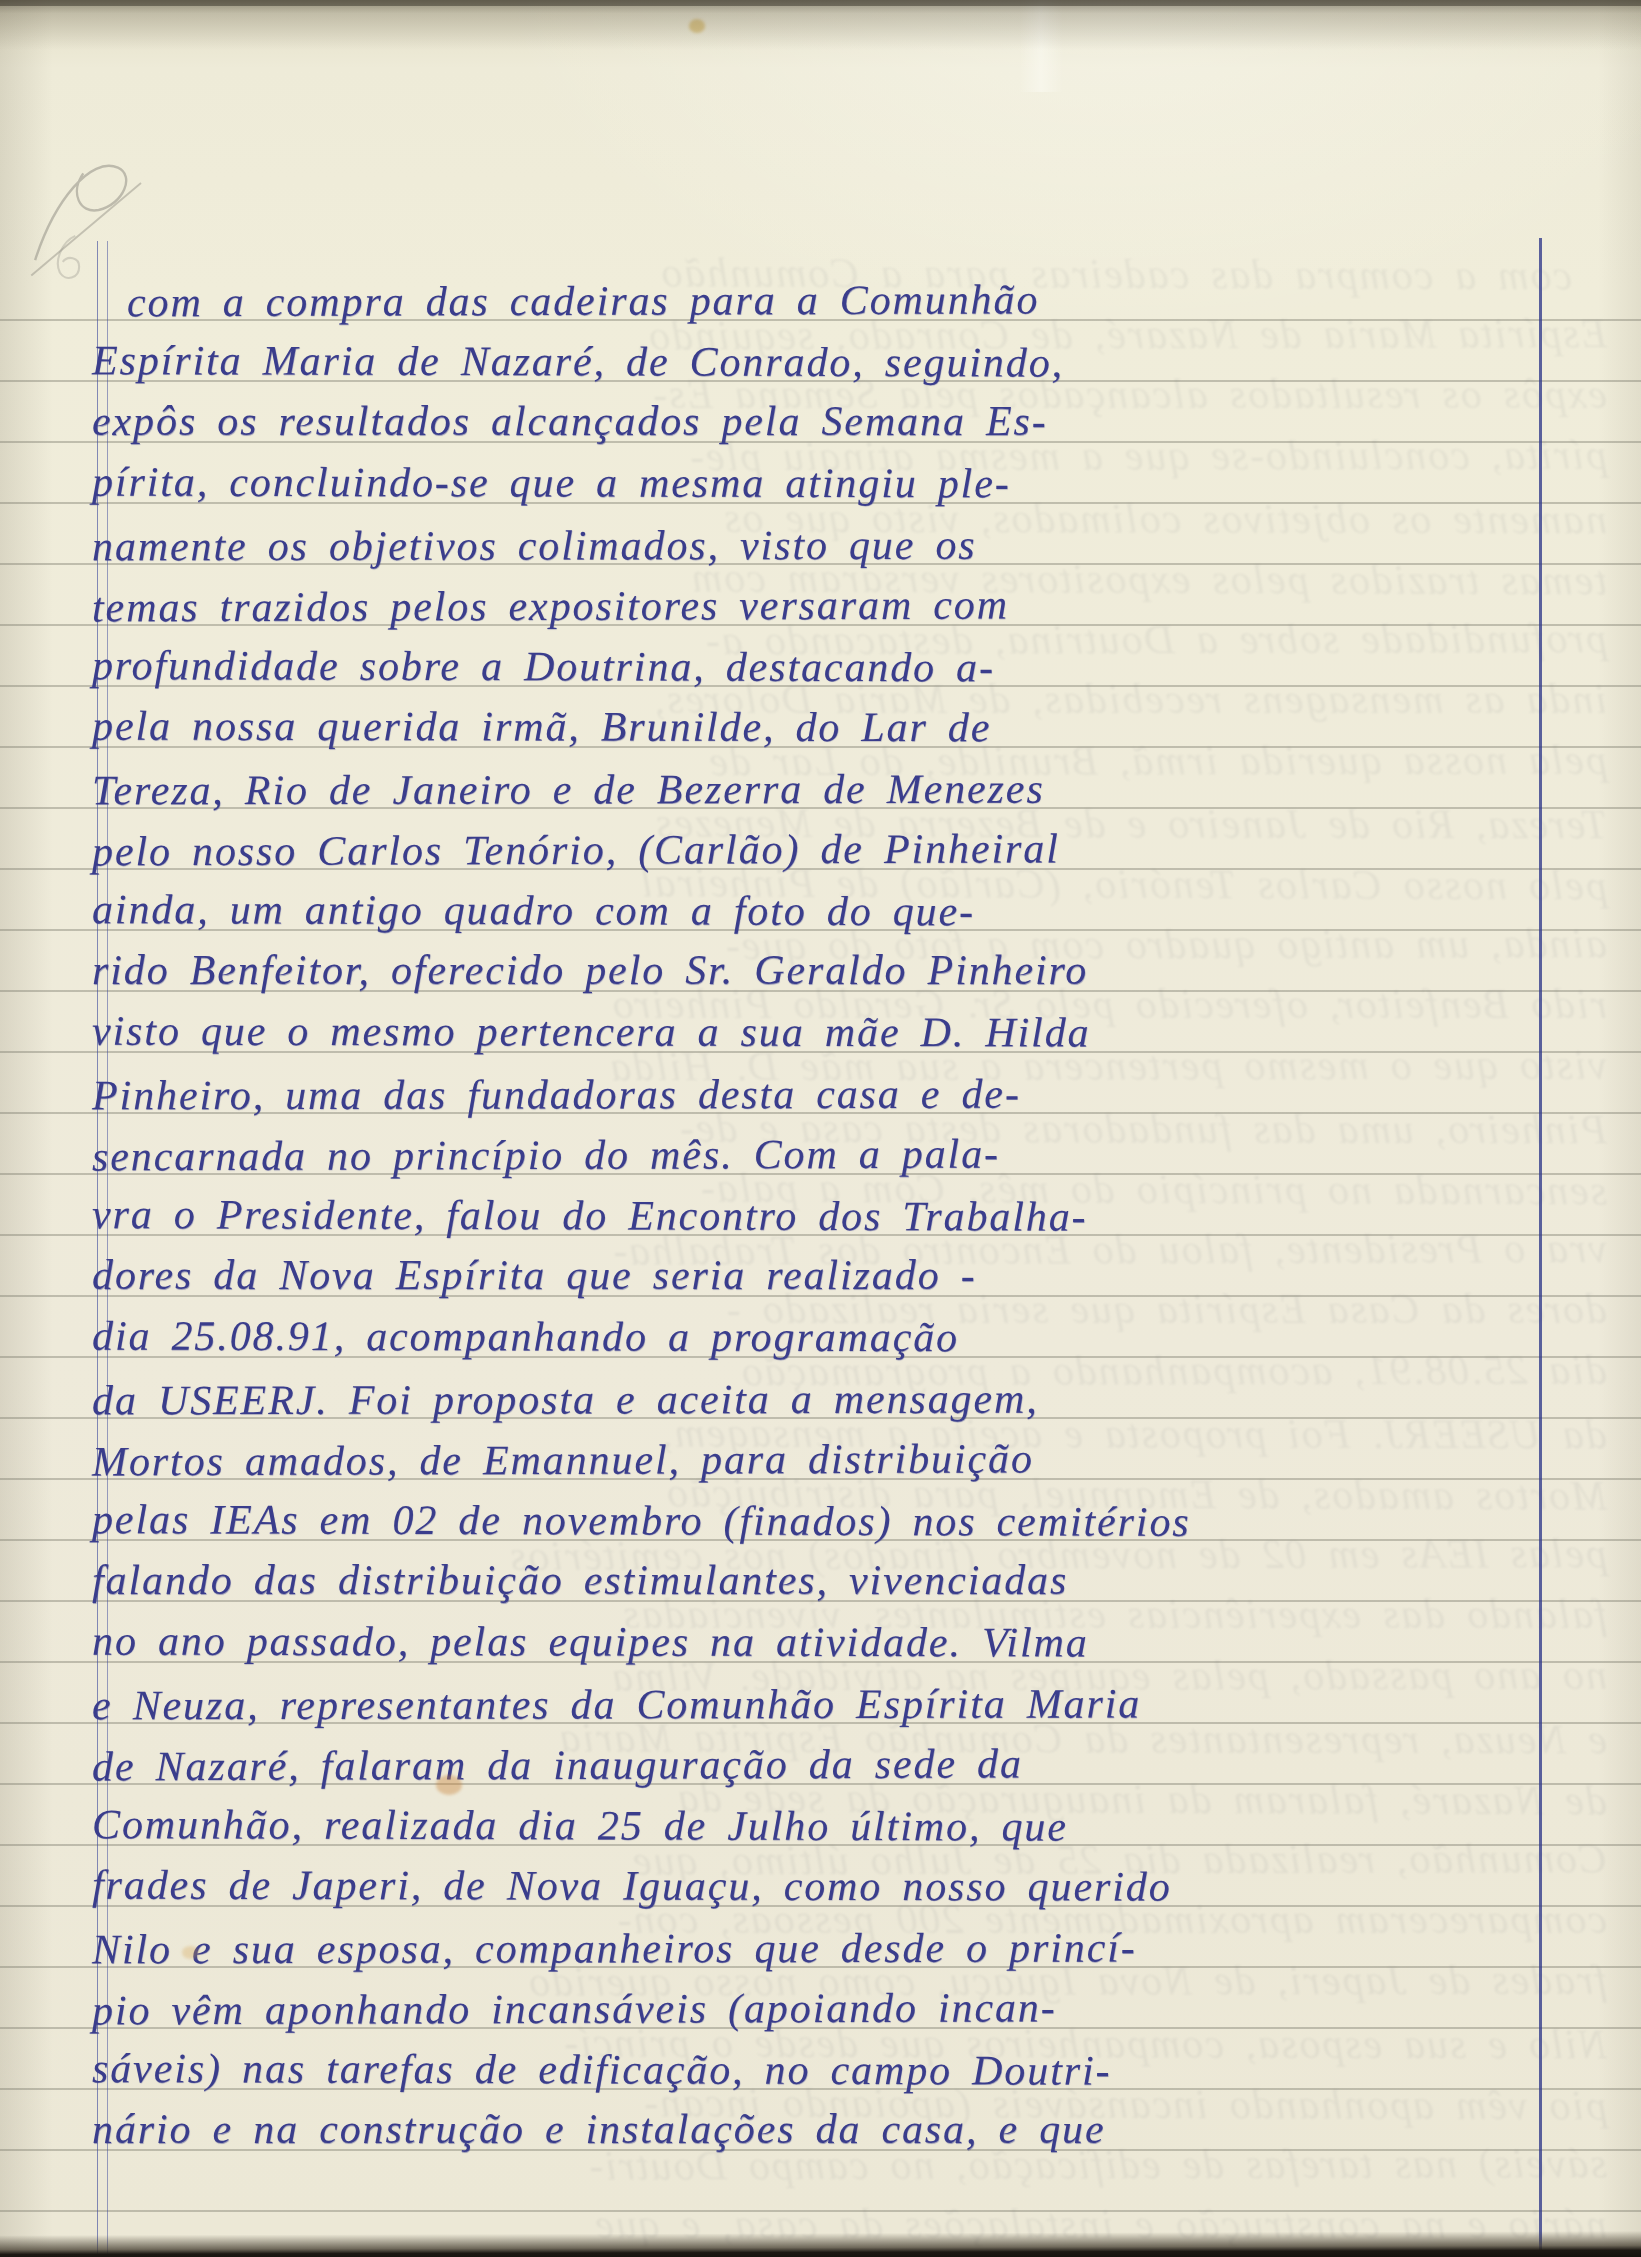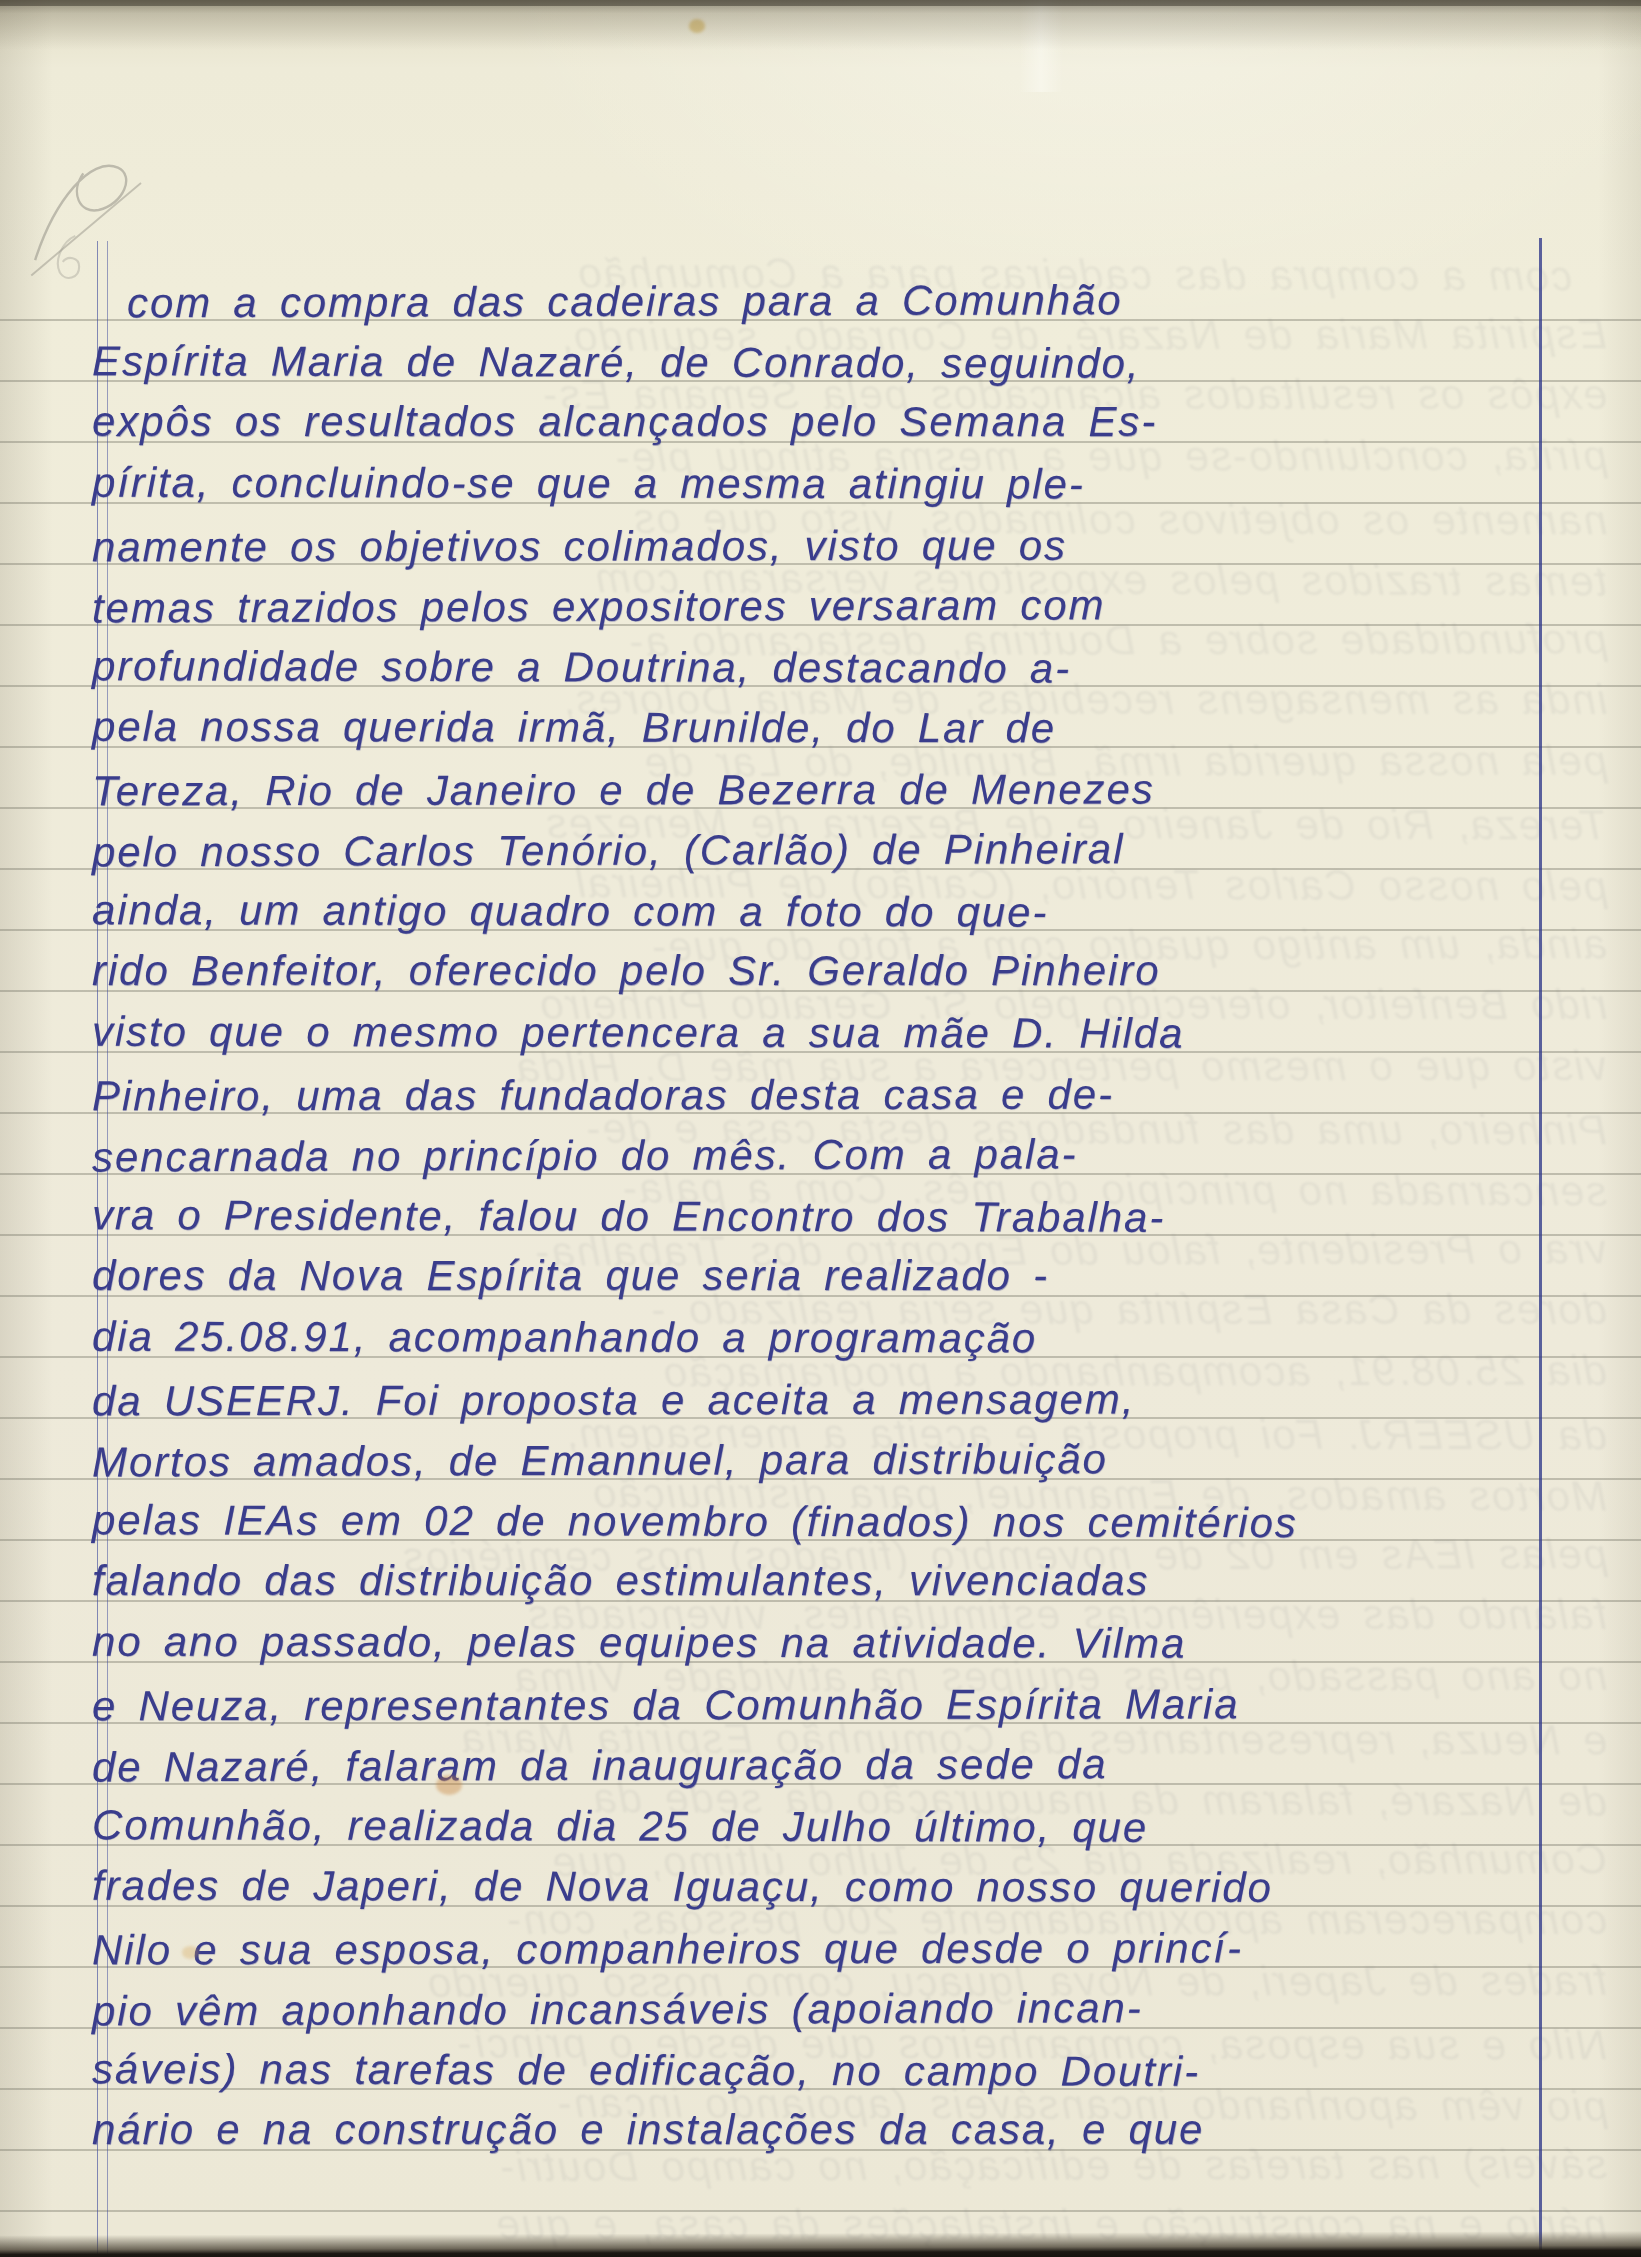--- a/index.html
+++ b/index.html
@@ -5,21 +5,21 @@
   html,body{margin:0;padding:0;background:#6b675c;}
   .page{
     position:relative;
     width:1641px;height:2257px;
     overflow:hidden;
     background:
       radial-gradient(ellipse 869px 483px at 1110px 0px, rgba(255,255,248,.35), transparent 70%),
       linear-gradient(90deg, rgba(120,112,92,.18) 0px, rgba(120,112,92,0) 53px),
       linear-gradient(270deg, rgba(120,112,92,.12) 0px, rgba(120,112,92,0) 43px),
       linear-gradient(180deg, #e2ddc6 0px, #eeebd8 68px, #f0edda 290px, #eeeada 1352px, #ece8d6 2221px);
-    font-family:Liberation Sans, sans-serif;
+    font-family:Liberation Serif, serif;
   }
   
   .scan-top{position:absolute;top:0;left:0;right:0;height:50px;
     background:linear-gradient(180deg, rgba(74,68,52,.55) 0px, rgba(90,84,66,.25) 13.5px, rgba(90,84,66,0) 50px);}
   .scan-top-edge{position:absolute;top:0;left:0;right:0;height:5.8px;background:rgba(40,36,26,.45);}
   .crease{position:absolute;left:1019px;top:0;width:44px;height:92px;
     background:linear-gradient(90deg, transparent, rgba(255,255,250,.4), transparent);}
   .scan-bottom{position:absolute;bottom:-4.8px;left:-9.7px;right:-9.7px;height:29px;
     transform:rotate(-.15deg);
     background:linear-gradient(0deg, #120f0b 0px, #1d1914 9.7px, rgba(70,63,50,.75) 14.5px, rgba(70,63,50,0) 29px);}
@@ -115,21 +115,21 @@
     <path d="M8,132 C28,70 66,24 94,36 C112,44 100,74 74,80 C54,84 44,62 58,42" fill="none" stroke="#9b998d" stroke-width="2.5" opacity=".8"></path>
     <path d="M4,148 L118,52" fill="none" stroke="#9b998d" stroke-width="2" opacity=".7"></path>
   </svg>
   <svg class="pencil" style="left:50px;top:232px;" width="39" height="54" viewBox="0 0 40 56">
     <path d="M26,4 C12,10 4,30 10,42 C16,52 30,48 30,36 C30,26 18,24 13,31" fill="none" stroke="#a3a196" stroke-width="2.2" opacity=".55"></path>
   </svg>
 
   <div id="manuscript" class="text-layer">
       <div class="tline t0">com a compra das cadeiras para a Comunhão</div>
       <div class="tline t1">Espírita Maria de Nazaré, de Conrado, seguindo,</div>
-      <div class="tline t2">expôs os resultados alcançados pelo Semana Es-</div>
+      <div class="tline t2">expôs os resultados alcançados pela Semana Es-</div>
       <div class="tline t3">pírita, concluindo-se que a mesma atingiu ple-</div>
       <div class="tline t4">namente os objetivos colimados, visto que os</div>
       <div class="tline t0">temas trazidos pelos expositores versaram com</div>
       <div class="tline t1">profundidade sobre a Doutrina, destacando a-</div>
       <div class="tline t3">pela nossa querida irmã, Brunilde, do Lar de</div>
       <div class="tline t4">Tereza, Rio de Janeiro e de Bezerra de Menezes</div>
       <div class="tline t0">pelo nosso Carlos Tenório, (Carlão) de Pinheiral</div>
       <div class="tline t1">ainda, um antigo quadro com a foto do que-</div>
       <div class="tline t2">rido Benfeitor, oferecido pelo Sr. Geraldo Pinheiro</div>
       <div class="tline t3">visto que o mesmo pertencera a sua mãe D. Hilda</div>

